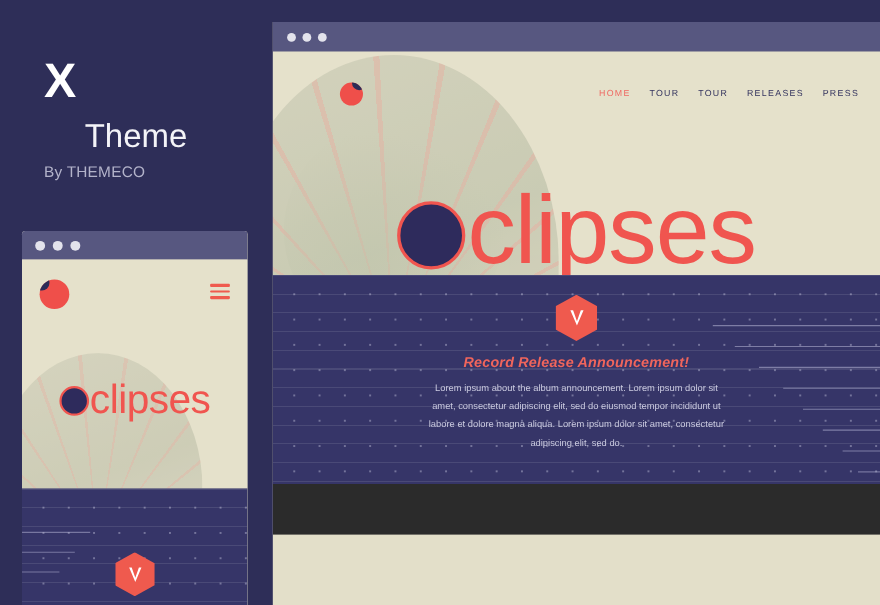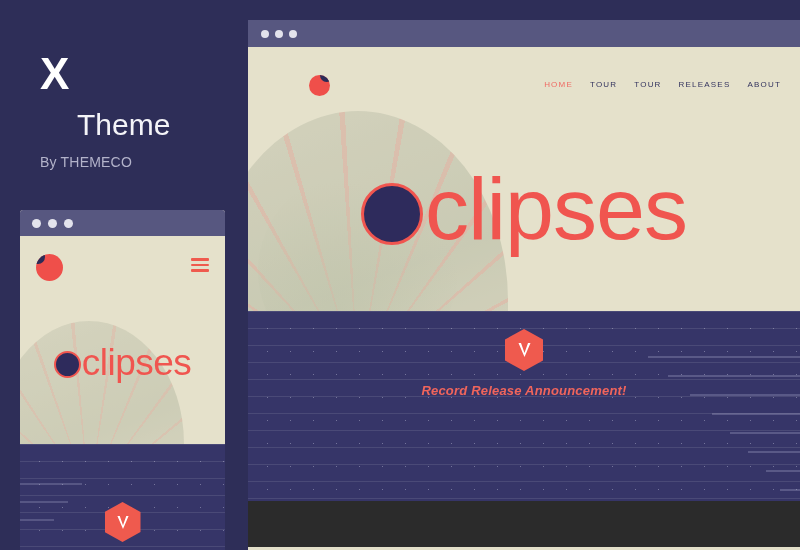--- a/index.html
+++ b/index.html
@@ -35,21 +35,21 @@
     font-size: 30px;
     font-weight: 300;
     color: #f4f4f8;
     line-height: 1.25;
     margin-top: 10px;
     margin-left: 37px;
   }
   .brand-by {
     font-size: 14px;
     color: #b3b3ca;
-    margin-top: 10px;
+    margin-top: 4px;
     letter-spacing: 0.2px;
   }
 
   
   .titlebar {
     background: #575780;
     display: flex;
     align-items: center;
     gap: 6px;
   }
@@ -69,21 +69,21 @@
   }
   .desktop .titlebar {
     height: 27px;
     padding-left: 13px;
   }
   .desktop .dot { width: 8px; height: 8px; }
 
   
   .hero {
     position: relative;
-    height: 264px;
+    height: 203px;
     background: #e5e1cb;
     overflow: hidden;
   }
   
   .hero-photo {
     position: absolute;
     left: -40px; bottom: -70px;
     width: 300px; height: 270px;
     border-radius: 50% 50% 0 0 / 70% 70% 0 0;
     background:
@@ -347,21 +347,21 @@
     <div class="hero-photo"></div>
     <div class="hero-photo2"></div>
 
     <div class="hero-logo"></div>
 
     <nav class="nav">
       <span class="nav-item active">HOME</span>
       <span class="nav-item">TOUR</span>
       <span class="nav-item">TOUR</span>
       <span class="nav-item">RELEASES</span>
-      <span class="nav-item">ABOUT</span>
+      <span class="nav-item">PRESS</span>
     </nav>
 
     <div class="hero-title">
       <span class="eclipse-dot"></span><span>clipses</span>
     </div>
   </div>
 
   <div class="dark-section">
     <div class="stripes"></div>
     <div class="dots-grid"></div>
@@ -380,20 +380,21 @@
     </svg>
 
     <div class="hexbadge">
       <svg width="15" height="16" viewBox="0 0 15 16">
         <path d="M1.5 1 L4 1 L7.5 11 L11 1 L13.5 1 L7.5 15 Z" fill="#ffffff"></path>
         <path d="M6.4 1 L8.6 1 L7.5 5 Z" fill="#ef5a4e"></path>
       </svg>
     </div>
 
     <div class="announce-title">Record Release Announcement!</div>
+    <div class="announce-body">Lorem ipsum about the album announcement. Lorem ipsum dolor sit amet, consectetur adipiscing elit, sed do eiusmod tempor incididunt ut labore et dolore magna aliqua. Lorem ipsum dolor sit amet, consectetur adipiscing elit, sed do.</div>
   </div>
 
   <div class="footer-bar"></div>
 </div>
 
 <div class="mobile">
 
   <div class="titlebar">
     <span class="dot"></span>
     <span class="dot"></span>

